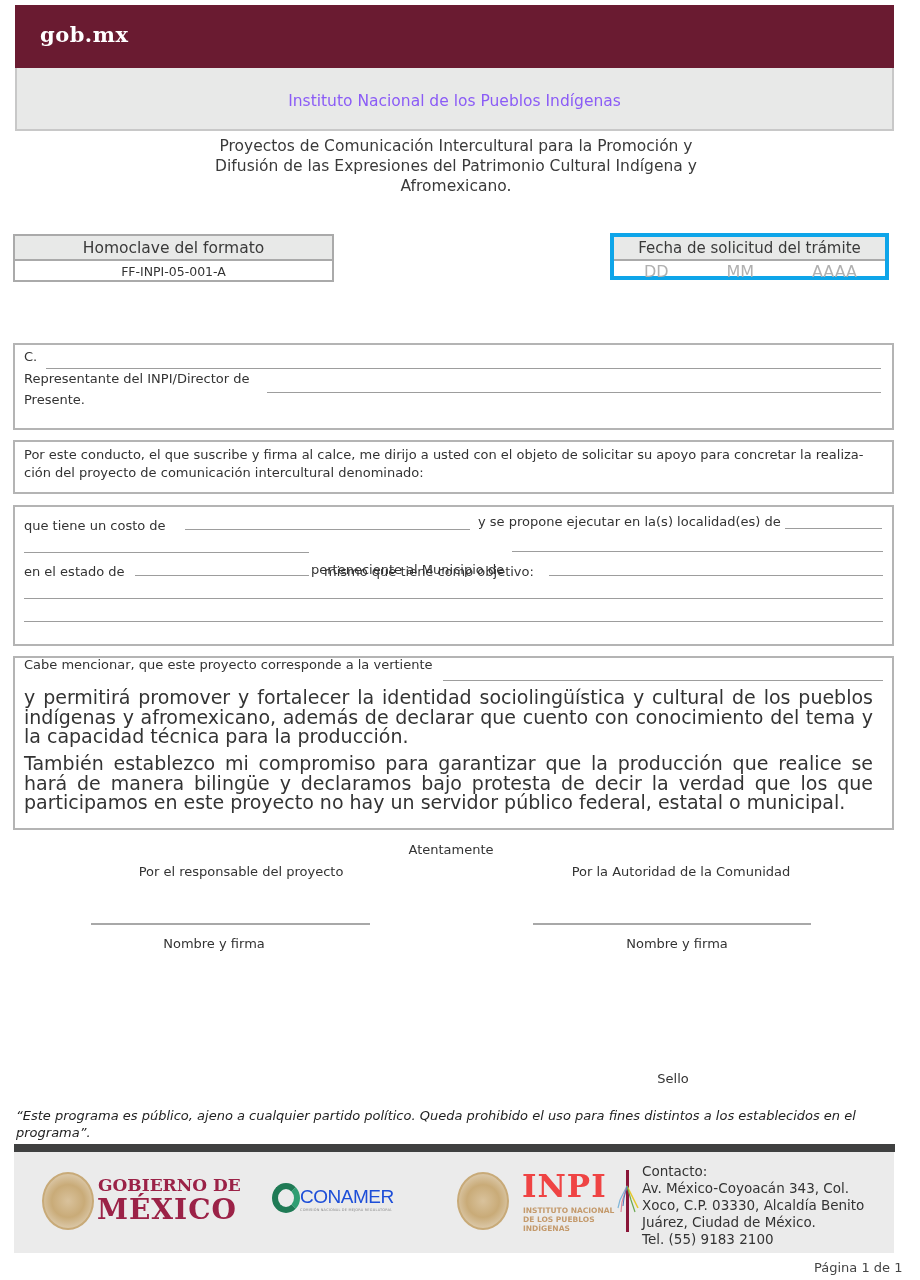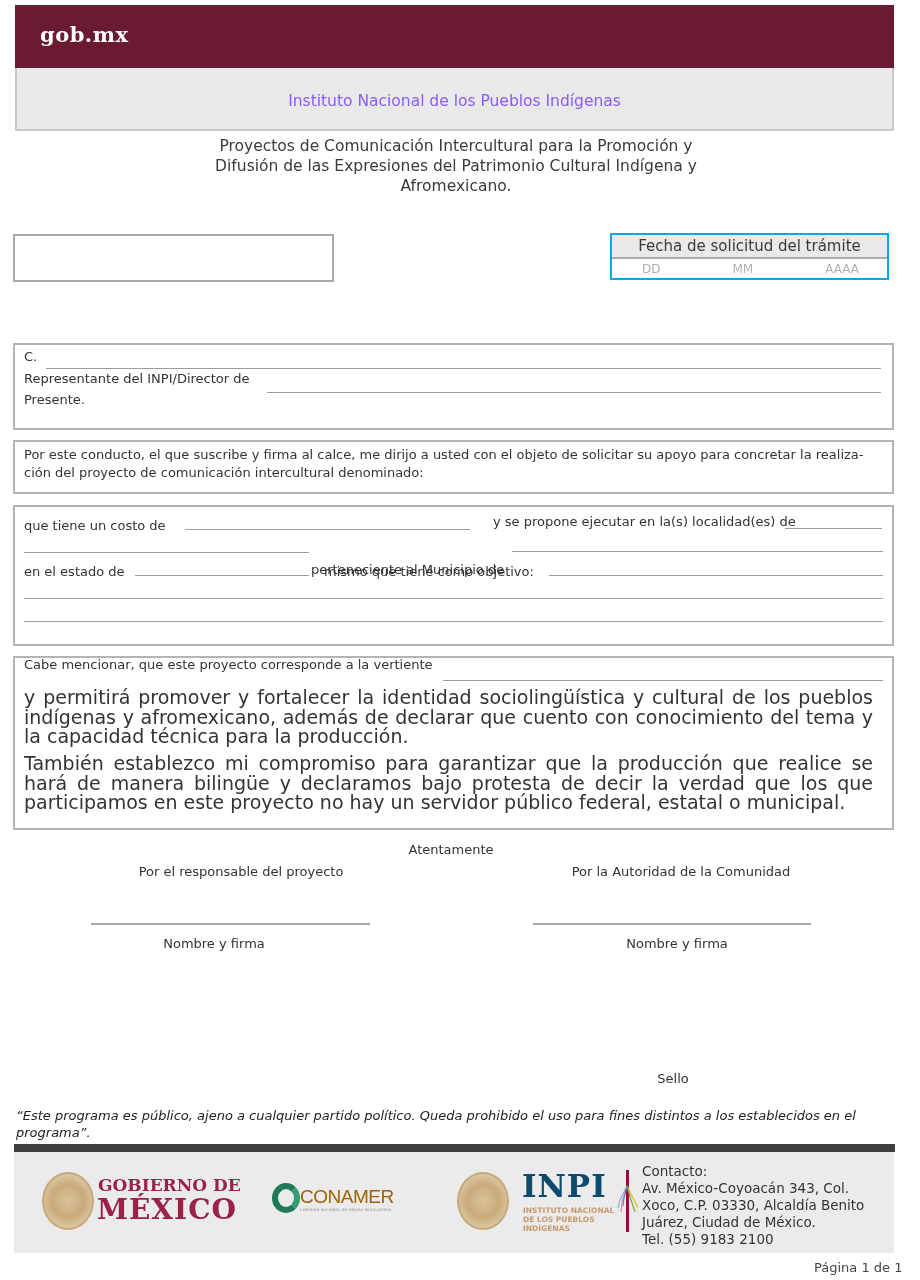--- a/index.html
+++ b/index.html
@@ -13,23 +13,23 @@
   .inst-bar { left: 15px; top: 68px; width: 879px; height: 63px; background: #e8e9e8; border: 2px solid #c8c8c8; border-top: none; }
   .inst-title { left: 15px; top: 92px; width: 879px; text-align: center; font-size: 15.5px; color: #8b5cf6; }
 
   .prog-title { left: 150px; top: 136px; width: 612px; text-align: center; font-size: 15.5px; line-height: 20px; color: #3a3a3a; }
 
   
   .homo-box { left: 13px; top: 234px; width: 321px; height: 48px; border: 2px solid #aaaaaa; }
   .homo-head { height: 25px; background: #e8e9e8; border-bottom: 2px solid #aaaaaa; text-align: center; font-size: 15.5px; line-height: 24px; color: #3a3a3a; }
   .homo-val { text-align: center; font-size: 12.5px; line-height: 22px; color: #333; }
 
-  .fecha-box { left: 610px; top: 233px; width: 279px; height: 47px; border: 2px solid #0ea5e9; }
+  .fecha-box { left: 610px; top: 233px; width: 279px; height: 47px; border: 4px solid #0ea5e9; }
   .fecha-head { height: 24px; background: #e8e9e8; border-bottom: 2px solid #aaaaaa; text-align: center; font-size: 15px; line-height: 23px; color: #3a3a3a; }
-  .fecha-row { display: flex; justify-content: space-between; padding: 0 28px 0 30px; font-size: 12px; line-height: 21px; color: #b0b0b0; }
+  .fecha-row { display: flex; justify-content: space-between; padding: 0 28px 0 30px; font-size: 16px; line-height: 21px; color: #b0b0b0; }
 
   .box { border: 2px solid #b4b4b4; }
   .line { position: absolute; height: 0; border-top: 1.5px solid #9d9d9d; }
   .txt { position: absolute; font-size: 13px; color: #333333; white-space: nowrap; }
 
   .box1 { left: 13px; top: 343px; width: 881px; height: 87px; }
   .box2 { left: 13px; top: 440px; width: 881px; height: 54px; }
   .box3 { left: 13px; top: 505px; width: 881px; height: 141px; }
   .box4 { left: 13px; top: 656px; width: 881px; height: 174px; }
 
@@ -39,42 +39,44 @@
   .center-text { position: absolute; font-size: 13px; color: #333; text-align: center; }
   .sig-line { position: absolute; height: 0; border-top: 2.5px solid #a8a8a8; }
 
   .disclaimer { left: 16px; top: 1107px; width: 880px; font-style: italic; font-size: 13px; line-height: 17px; color: #222; }
   .dark-bar { left: 14px; top: 1144px; width: 881px; height: 8px; background: #3f4040; }
   .footer-band { left: 14px; top: 1152px; width: 880px; height: 101px; background: #ebebeb; }
 
   .seal { position: absolute; width: 52px; height: 58px; border-radius: 50%; background: radial-gradient(circle at 50% 50%, #d9c29c 0%, #c9ab78 45%, #d8c3a0 70%, #e6dcca 100%); border: 2px solid #c8aa78; }
   .gob-mx-logo { position: absolute; font-family: "DejaVu Serif", serif; font-weight: bold; color: #9b2247; }
   .conamer-ring { position: absolute; width: 28px; height: 30px; border-radius: 50%; border: 6px solid #1f7a55; border-right-color: #2f9e72; }
-  .conamer-text { position: absolute; font-family: "Liberation Sans", sans-serif; font-size: 19px; color: #a16207; letter-spacing: -0.5px; }
+  .conamer-text { position: absolute; font-family: "Liberation Sans", sans-serif; font-size: 19px; color: #1d4ed8; letter-spacing: -0.5px; }
   .conamer-sub { position: absolute; font-size: 3.5px; color: #888; letter-spacing: 0.2px; }
-  .inpi-text { position: absolute; font-family: "DejaVu Serif", serif; font-weight: bold; font-size: 31px; color: #0c4a6e; letter-spacing: 1px; }
+  .inpi-text { position: absolute; font-family: "DejaVu Serif", serif; font-weight: bold; font-size: 31px; color: #ef4444; letter-spacing: 1px; }
   .inpi-sub { position: absolute; font-family: "DejaVu Sans", sans-serif; font-weight: bold; font-size: 7.5px; line-height: 9px; color: #c49a6c; }
   .contact { position: absolute; left: 642px; top: 1163px; font-size: 13.5px; line-height: 17px; color: #333; }
   .page-num { left: 814px; top: 1260px; font-size: 13px; color: #444; }
 </style>
 </head>
 <body>
 
 <div class="abs top-bar"></div>
 <div class="abs gob-logo">gob.mx</div>
 <div class="abs inst-bar"></div>
 <div class="abs inst-title">Instituto Nacional de los Pueblos Indígenas</div>
 
 <div class="abs prog-title">
   <div>Proyectos de Comunicación Intercultural para la Promoción y</div>
   <div>Difusión de las Expresiones del Patrimonio Cultural Indígena y</div>
   <div>Afromexicano.</div>
 </div>
 
 <div class="abs homo-box">
+  <div class="homo-head">Homoclave del formato</div>
+  <div class="homo-val">FF-INPI-05-001-A</div>
 </div>
 
 <div class="abs fecha-box">
   <div class="fecha-head">Fecha de solicitud del trámite</div>
   <div class="fecha-row">
     <span>DD</span>
     <span>MM</span>
     <span>AAAA</span>
   </div>
 </div>
@@ -86,21 +88,21 @@
 <div class="line" style="left:267px; top:392px; width:614px;"></div>
 <span class="txt" style="left:24px; top:392px;">Presente.</span>
 
 <div class="abs box box2"></div>
 <span class="txt" style="left:24px; top:447px;">Por este conducto, el que suscribe y firma al calce, me dirijo a usted con el objeto de solicitar su apoyo para concretar la realiza-</span>
 <span class="txt" style="left:24px; top:465px;">ción del proyecto de comunicación intercultural denominado:</span>
 
 <div class="abs box box3"></div>
 <span class="txt" style="left:24px; top:518px;">que tiene un costo de</span>
 <div class="line" style="left:185px; top:529px; width:285px;"></div>
-<span class="txt" style="left:493px; top:514px;">y se propone ejecutar en la(s) localidad(es) de</span>
+<span class="txt" style="left:478px; top:514px;">y se propone ejecutar en la(s) localidad(es) de</span>
 <div class="line" style="left:785px; top:528px; width:97px;"></div>
 <div class="line" style="left:24px; top:552px; width:285px;"></div>
 <span class="txt" style="left:311px; top:562px;">perteneciente al Municipio de</span>
 <div class="line" style="left:512px; top:551px; width:371px;"></div>
 <span class="txt" style="left:24px; top:564px;">en el estado de</span>
 <div class="line" style="left:135px; top:575px; width:174px;"></div>
 <span class="txt" style="left:324px; top:564px;">mismo que tiene como objetivo:</span>
 <div class="line" style="left:549px; top:575px; width:334px;"></div>
 <div class="line" style="left:24px; top:598px; width:859px;"></div>
 <div class="line" style="left:24px; top:621px; width:859px;"></div>

